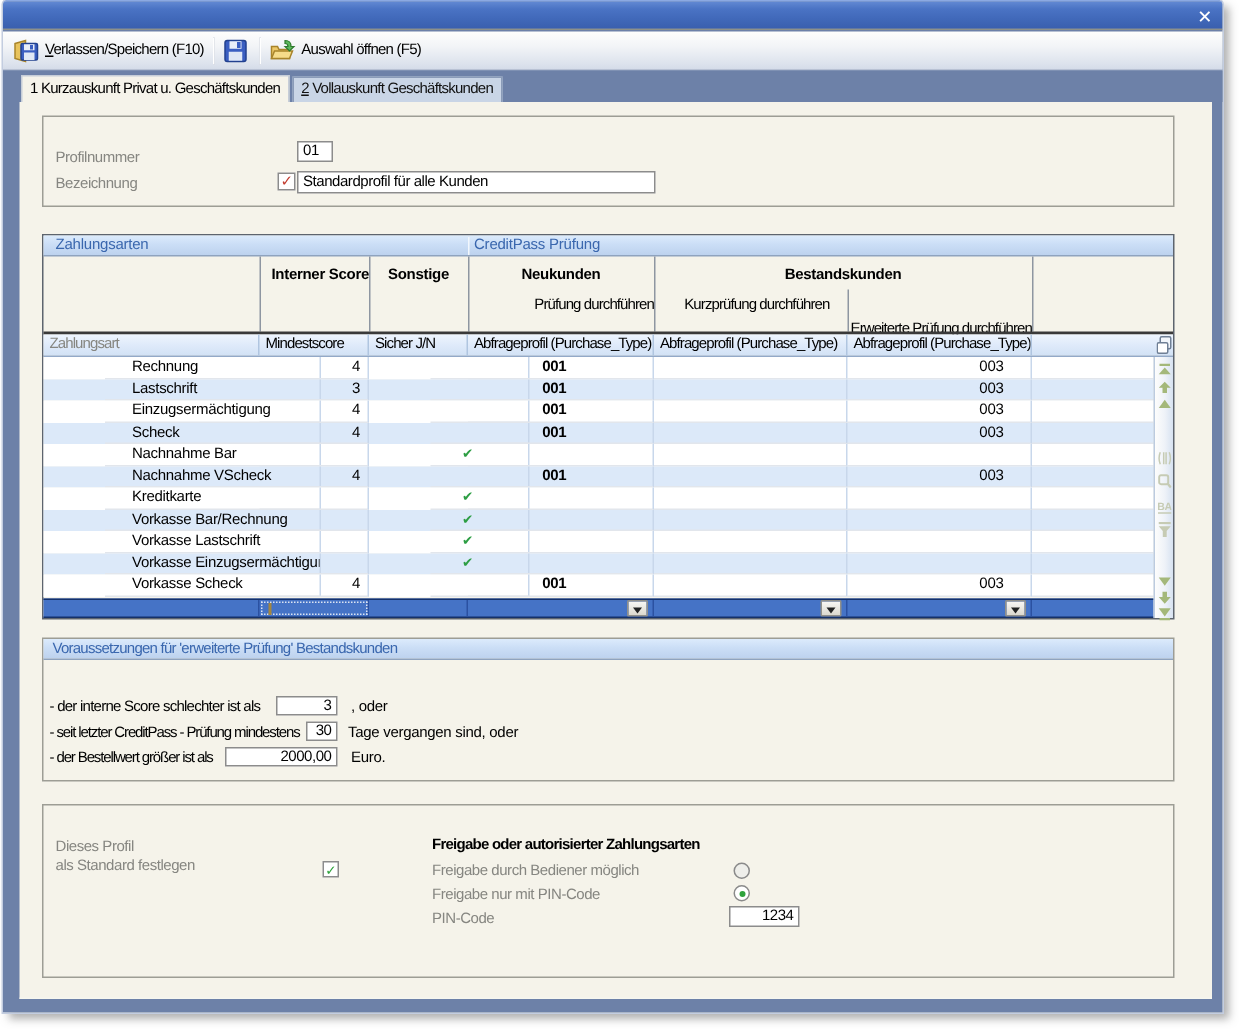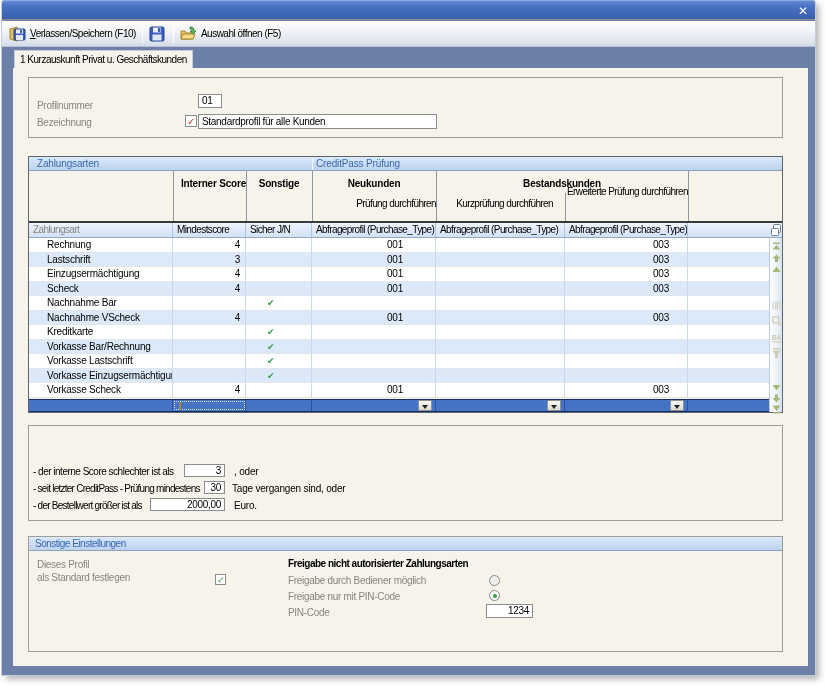--- a/index.html
+++ b/index.html
@@ -71,23 +71,23 @@
             border-right:1px solid #b0c5e0;white-space:nowrap;overflow:hidden;letter-spacing:-0.6px;}
   #grid-heavy{position:absolute;left:0;top:64px;width:753px;height:2px;background:#3a3a3a;}
   .hdr-bold{position:absolute;font-weight:bold;text-align:center;letter-spacing:-0.2px;white-space:nowrap;}
   .hdr-sub{position:absolute;text-align:right;letter-spacing:-0.6px;white-space:nowrap;}
 
   #grid-rows{position:absolute;left:0;top:81px;width:753px;height:174px;}
   .grow{position:absolute;left:0;width:740px;height:14.5px;}
   .grow .cell{position:absolute;top:0;height:100%;border-right:1px solid #c8d7eb;
               border-bottom:1px solid #e2e6ec;line-height:13.5px;white-space:nowrap;overflow:hidden;
               letter-spacing:-0.2px;}
-  .cell.txt{padding-left:18px;}
+  .cell.txt{padding-left:18px;margin-left:41px;}
   .cell.num{text-align:right;padding-right:5px;}
-  .cell.combo1{text-align:right;padding-right:32px;}
+  .cell.combo1{text-align:center;padding-right:8px;font-weight:bold;}
   .cell.combo2{text-align:right;padding-right:16px;}
   .cell.combo3{text-align:right;padding-right:18px;}
   .check{color:#2d9e44;font-weight:bold;font-size:9px;padding-left:3px;line-height:13px;display:inline-block;}
 
   #sel-row{position:absolute;left:0;top:160.5px;width:740px;height:13.5px;background:#4573c6;
            border-top:1px solid #14316b;border-bottom:1px solid #14316b;}
   #sel-row .scell{position:absolute;top:0;height:100%;border-right:1px solid #2b51a1;}
   #sel-editor{position:absolute;left:144px;top:0;width:73px;height:100%;
               outline:1px dotted #dce4f2;outline-offset:-2px;}
   #sel-caret{position:absolute;left:6px;top:2px;width:2px;height:8px;background:#a3863f;}
@@ -162,20 +162,21 @@
           <path d="M3 8 L15 8 L13 13 L1 13 Z" fill="#f6dc8a" stroke="#a8842a"></path>
           <path d="M10 1 C13 1 14 2 14 5 L16 5 L13 8 L10 5 L12 5 C12 3.5 11.5 3 10 3 Z" fill="#5cb85c" stroke="#2d7a2d" stroke-width="0.8"></path>
         </svg>
       </span>
       <span class="tb-label">Auswahl öffnen (F5)</span>
     </div>
   </div>
 
   <div id="tabband">
     <div class="tab" id="tab-active"><span>1 Kurzauskunft Privat u. Geschäftskunden</span></div>
+    <div class="tab" id="tab-inactive"><span class="u">2</span><span> Vollauskunft Geschäftskunden</span></div>
   </div>
 
   <div id="page">
 
     <div class="gbox" id="profil-box">
       <span class="abs graylab" style="left:8px;top:22px;">Profilnummer</span>
       <div class="ibox" style="left:169px;top:16px;width:24px;height:14px;">01</div>
       <span class="abs graylab" style="left:8px;top:39px;">Bezeichnung</span>
       <div class="cbx" style="left:156px;top:37px;color:#c23b2e;">✓</div>
       <div class="ibox" style="left:169px;top:36px;width:239px;height:15px;line-height:13px;">Standardprofil für alle Kunden</div>
@@ -188,21 +189,21 @@
         <span class="abs" style="left:283px;top:1px;width:1px;height:12px;background:#f2f7fd;"></span>
       </div>
 
       <div>
         <span class="hdr-bold" style="left:144px;width:73px;top:21px;text-align:right;">Interner Score</span>
         <span class="hdr-bold" style="left:217px;width:66px;top:21px;">Sonstige</span>
         <span class="hdr-bold" style="left:283px;width:124px;top:21px;">Neukunden</span>
         <span class="hdr-sub" style="left:283px;width:124px;top:41px;">Prüfung durchführen</span>
         <span class="hdr-bold" style="left:407px;width:252px;top:21px;">Bestandskunden</span>
         <span class="hdr-sub" style="left:407px;width:117px;top:41px;">Kurzprüfung durchführen</span>
-        <span class="hdr-sub" style="left:536px;width:123px;top:29px;">Erweiterte Prüfung durchführen</span>
+        <span class="hdr-sub" style="left:536px;width:123px;top:57px;">Erweiterte Prüfung durchführen</span>
         <span class="hline" style="left:144px;top:14px;height:50px;"></span>
         <span class="hline" style="left:217px;top:14px;height:50px;"></span>
         <span class="hline" style="left:283px;top:14px;height:50px;"></span>
         <span class="hline" style="left:407px;top:14px;height:50px;"></span>
         <span class="hline" style="left:536px;top:36px;height:28px;"></span>
         <span class="hline" style="left:659px;top:14px;height:50px;"></span>
       </div>
 
       <div id="grid-heavy"></div>
 
@@ -373,37 +374,37 @@
           <path d="M3 0.5 L6 0.5 L6 4 L8.5 4 L4.5 8.5 L0.5 4 L3 4 Z" class="sA"></path>
         </svg>
         <svg class="strip-ico" style="top:167px;" viewBox="0 0 9 9">
           <path d="M0.5 0.5 L8.5 0.5 L4.5 6 Z" class="sA"></path>
           <rect x="1" y="7" width="7" height="1.5" class="sA"></rect>
         </svg>
       </div>
     </div>
 
     <div class="gbox" id="vor-box">
+      <div class="sec-bar"><span>Voraussetzungen für 'erweiterte Prüfung' Bestandskunden</span></div>
       <span class="cond-label" style="left:4px;top:40px;letter-spacing:-0.5px;">- der interne Score schlechter ist als</span>
       <div class="ibox cond-input" style="left:155px;top:38px;width:41px;height:13px;line-height:11px;">3</div>
       <span class="cond-label" style="left:205px;top:40px;">, oder</span>
       <span class="cond-label" style="left:4px;top:57px;letter-spacing:-0.75px;">- seit letzter CreditPass - Prüfung mindestens</span>
       <div class="ibox cond-input" style="left:175px;top:55px;width:21px;height:13px;line-height:11px;">30</div>
       <span class="cond-label" style="left:203px;top:57px;">Tage vergangen sind, oder</span>
       <span class="cond-label" style="left:4px;top:74px;letter-spacing:-0.75px;">- der Bestellwert größer ist als</span>
       <div class="ibox cond-input" style="left:121px;top:72px;width:75px;height:13px;line-height:11px;">2000,00</div>
       <span class="cond-label" style="left:205px;top:74px;text-align:right;">Euro.</span>
     </div>
 
     <div class="gbox" id="son-box">
-      <div class="sec-bar"><span>Sonstige Einstellungen</span></div>
       <span class="abs graylab" style="left:8px;top:22px;">Dieses Profil</span>
       <span class="abs graylab" style="left:8px;top:35px;">als Standard festlegen</span>
       <div class="cbx" style="left:186px;top:37px;color:#2fa33c;width:11px;height:11px;line-height:10px;font-size:9px;">✓</div>
-      <span class="abs bold" style="left:259px;top:21px;letter-spacing:-0.5px;">Freigabe nicht autorisierter Zahlungsarten</span>
+      <span class="abs bold" style="left:259px;top:21px;letter-spacing:-0.5px;">Freigabe oder autorisierter Zahlungsarten</span>
       <span class="abs graylab" style="left:259px;top:38px;">Freigabe durch Bediener möglich</span>
       <span class="radio off" style="left:460px;top:38px;"></span>
       <span class="abs graylab" style="left:259px;top:54px;">Freigabe nur mit PIN-Code</span>
       <span class="radio on" style="left:460px;top:53px;"></span>
       <span class="abs graylab" style="left:259px;top:70px;">PIN-Code</span>
       <div class="ibox" style="left:457px;top:67px;width:47px;height:14px;line-height:12px;text-align:right;">1234</div>
     </div>
 
   </div>
 </div>

